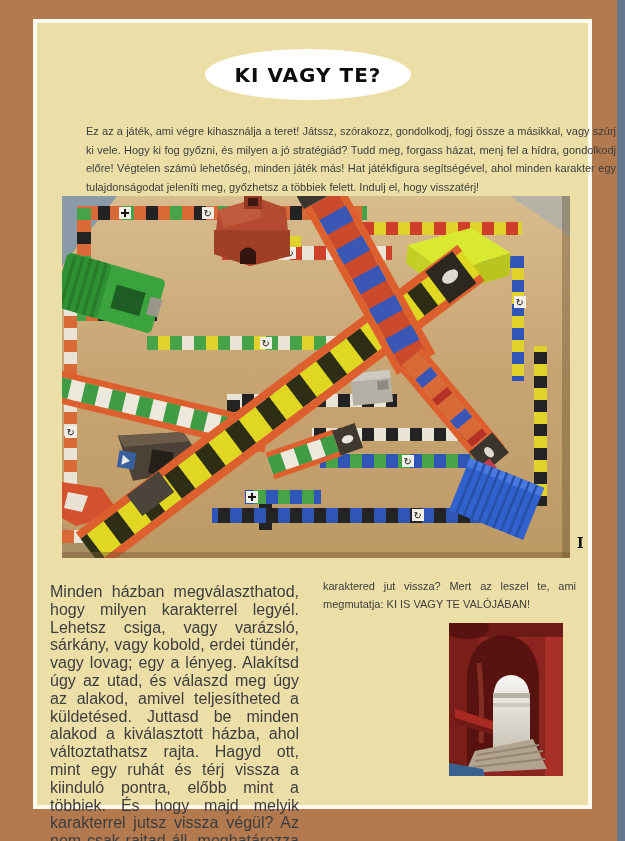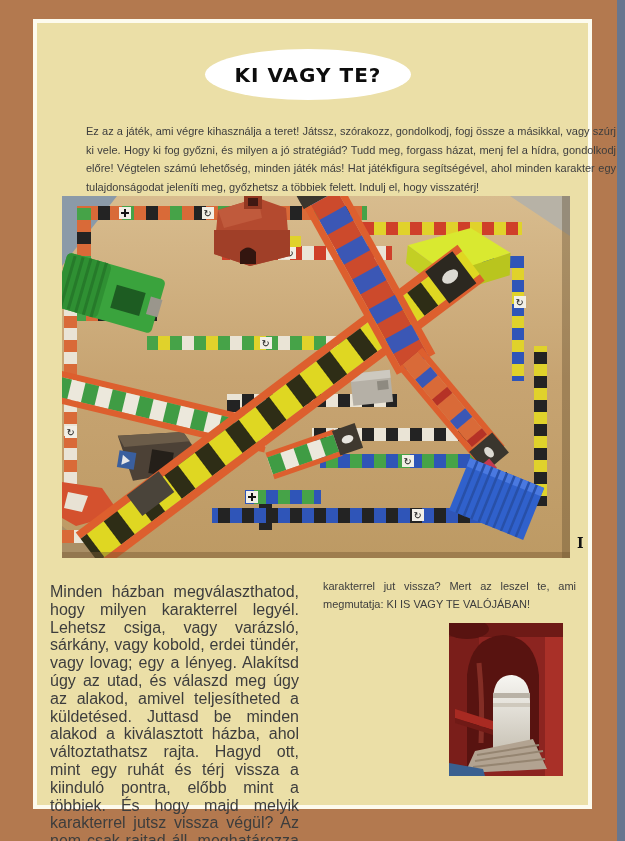--- a/index.html
+++ b/index.html
@@ -279,21 +279,21 @@
         <g transform="translate(408,262) rotate(22)">
           <rect width="80" height="56" fill="#3061cc"></rect>
           <rect width="80" height="9" fill="#4a79e0"></rect>
           <path d="M8,0v56M16,0v56M24,0v56M32,0v56M40,0v56M48,0v56M56,0v56M64,0v56M72,0v56" stroke="#2850a8" stroke-width="2.5"></path>
         </g>
         <rect x="500" width="8" height="362" fill="rgba(90,70,40,0.35)"></rect>
         <rect y="356" width="508" height="6" fill="rgba(120,90,50,0.45)"></rect>
       </svg>
 
       <p class="col-left">Minden házban megválaszthatod, hogy milyen karakterrel legyél. Lehetsz csiga, vagy varázsló, sárkány, vagy kobold, erdei tündér, vagy lovag; egy a lényeg. Alakítsd úgy az utad, és válaszd meg úgy az alakod, amivel teljesítheted a küldetésed. Juttasd be minden alakod a kiválasztott házba, ahol változtathatsz rajta. Hagyd ott, mint egy ruhát és térj vissza a kiinduló pontra, előbb mint a többiek. És hogy majd melyik karakterrel jutsz vissza végül? Az nem csak rajtad áll, meghatározza a többiek játéka is, de főleg a stratégiád! És végül - a játék végén - választ kaphatsz a kérdésre. Melyik</p>
-      <p class="col-right">karakterrel jut vissza? Mert az leszel te, ami megmutatja: KI IS VAGY TE VALÓJÁBAN!</p>
+      <p class="col-right">karaktered jut vissza? Mert az leszel te, ami megmutatja: KI IS VAGY TE VALÓJÁBAN!</p>
 
       <svg class="arch-photo" viewBox="0 0 114 153" width="114" height="153" xmlns="http://www.w3.org/2000/svg">
         <rect width="114" height="153" fill="#8c2420"></rect>
         <rect x="96" width="18" height="153" fill="#a93028"></rect>
         <rect width="30" height="153" fill="#7a1e1a"></rect>
         <rect width="114" height="14" fill="#6e1a16"></rect>
         <path d="M18,146 L18,52 Q22,14 54,12 Q86,14 90,52 L90,146 Z" fill="#581310"></path>
         <path d="M30,40 Q34,80 32,120" stroke="#a04034" stroke-width="5" fill="none" opacity="0.6"></path>
         <path d="M44,128 L44,76 Q45,52 63,52 Q81,54 81,78 L81,120 Z" fill="url(#archlight)"></path>
         <defs>

